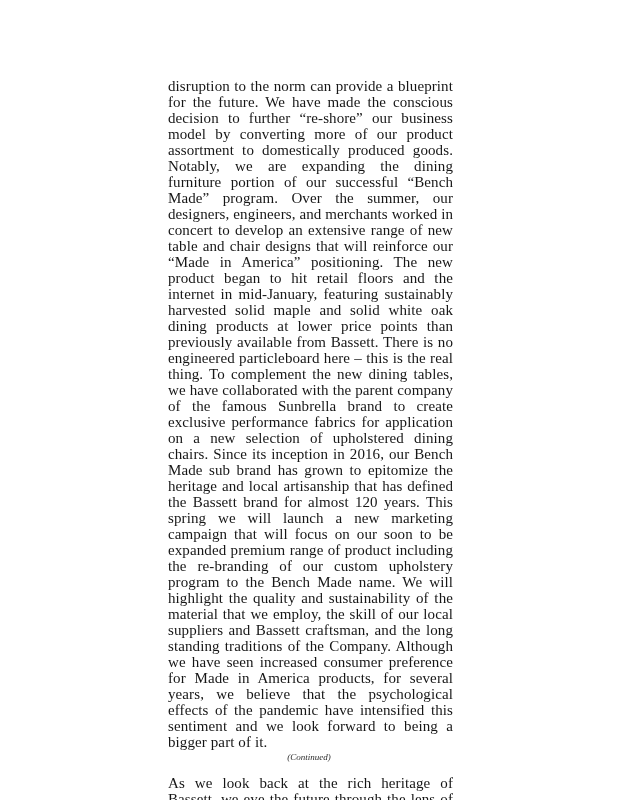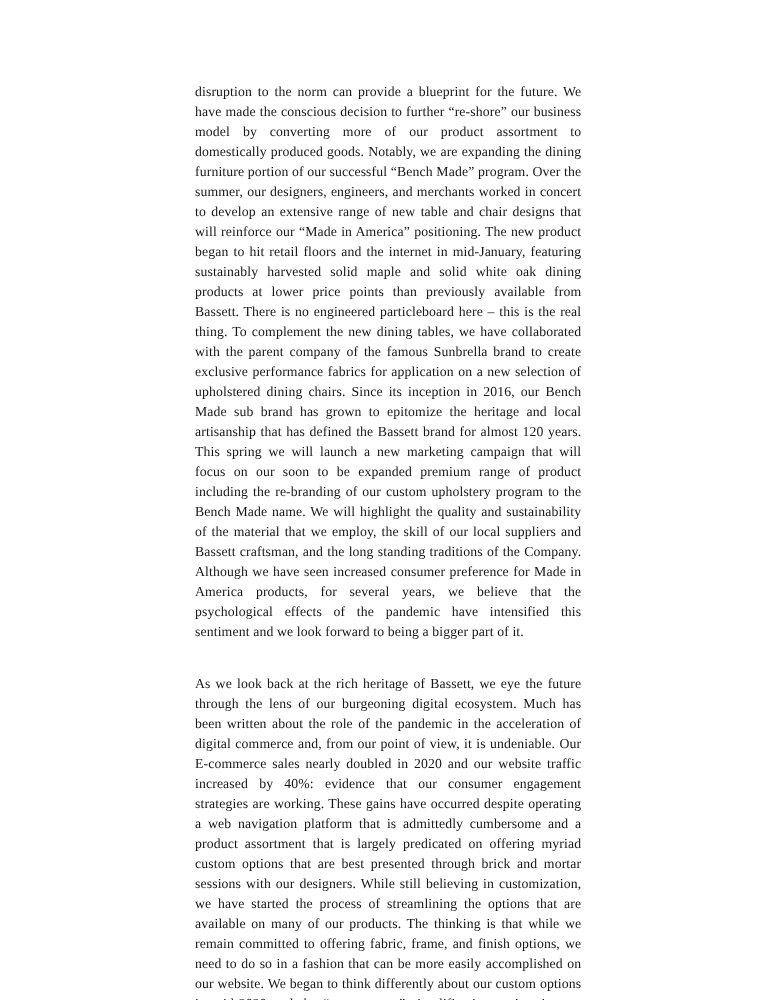--- a/index.html
+++ b/index.html
@@ -16,22 +16,22 @@
       color: #161616;
       overflow: hidden;
     }
     .text-block {
       position: absolute;
       left: 152px;
       top: 62px;
       width: 317px;
     }
     .text-block p {
-      margin: 4px;
-      font-size: 11px;
+      margin: 16px;
+      font-size: 15px;
       line-height: 16px;
       text-align: justify;
       text-justify: inter-word;
       letter-spacing: 0.1px;
     }
     .text-block p + p {
       margin-top: 25px;
     }
     .footer {
       position: absolute;
@@ -45,13 +45,14 @@
     }
   </style>
 </head>
 <body>
 
 <div class="page">
   <div class="text-block">
     <p>disruption to the norm can provide a blueprint for the future.  We have made the conscious decision to further “re-shore” our business model by converting more of our product assortment to domestically produced goods.  Notably, we are expanding the dining furniture portion of our successful “Bench Made” program.  Over the summer, our designers, engineers, and merchants worked in concert to develop an extensive range of new table and chair designs that will reinforce our “Made in America” positioning.  The new product began to hit retail floors and the internet in mid-January, featuring sustainably harvested solid maple and solid white oak dining products at lower price points than previously available from Bassett.  There is no engineered particleboard here – this is the real thing.  To complement the new dining tables, we have collaborated with the parent company of the famous Sunbrella brand to create exclusive performance fabrics for application on a new selection of upholstered dining chairs.  Since its inception in 2016, our Bench Made sub brand has grown to epitomize the heritage and local artisanship that has defined the Bassett brand for almost 120 years.  This spring we will launch a new marketing campaign that will focus on our soon to be expanded premium range of product including the re-branding of our custom upholstery program to the Bench Made name.  We will highlight the quality and sustainability of the material that we employ, the skill of our local suppliers and Bassett craftsman, and the long standing traditions of the Company.  Although we have seen increased consumer preference for Made in America products, for several years, we believe that the psychological effects of the pandemic have intensified this sentiment and we look forward to being a bigger part of it.</p>
     <p>As we look back at the rich heritage of Bassett, we eye the future through the lens of our burgeoning digital ecosystem.  Much has been written about the role of the pandemic in the acceleration of digital commerce and, from our point of view, it is undeniable.  Our E-commerce sales nearly doubled in 2020 and our website traffic increased by 40%: evidence that our consumer engagement strategies are working.  These gains have occurred despite operating a web navigation platform that is admittedly cumbersome and a product assortment that is largely predicated on offering myriad custom options that are best presented through brick and mortar sessions with our designers.  While still believing in customization, we have started the process of streamlining the options that are available on many of our products.  The thinking is that while we remain committed to offering fabric, frame, and finish options, we need to do so in a fashion that can be more easily accomplished on our website.  We began to think differently about our custom options in mid-2020 and the “new custom” simplification project is now underway.  Fully leveraging this work, of course, will require an intuitive web experience that allows consumers to easily research our custom furniture programs and purchase them whenever and</p>
   </div>
+  <div class="footer">(Continued)</div>
 </div>
 
 </body></html>

